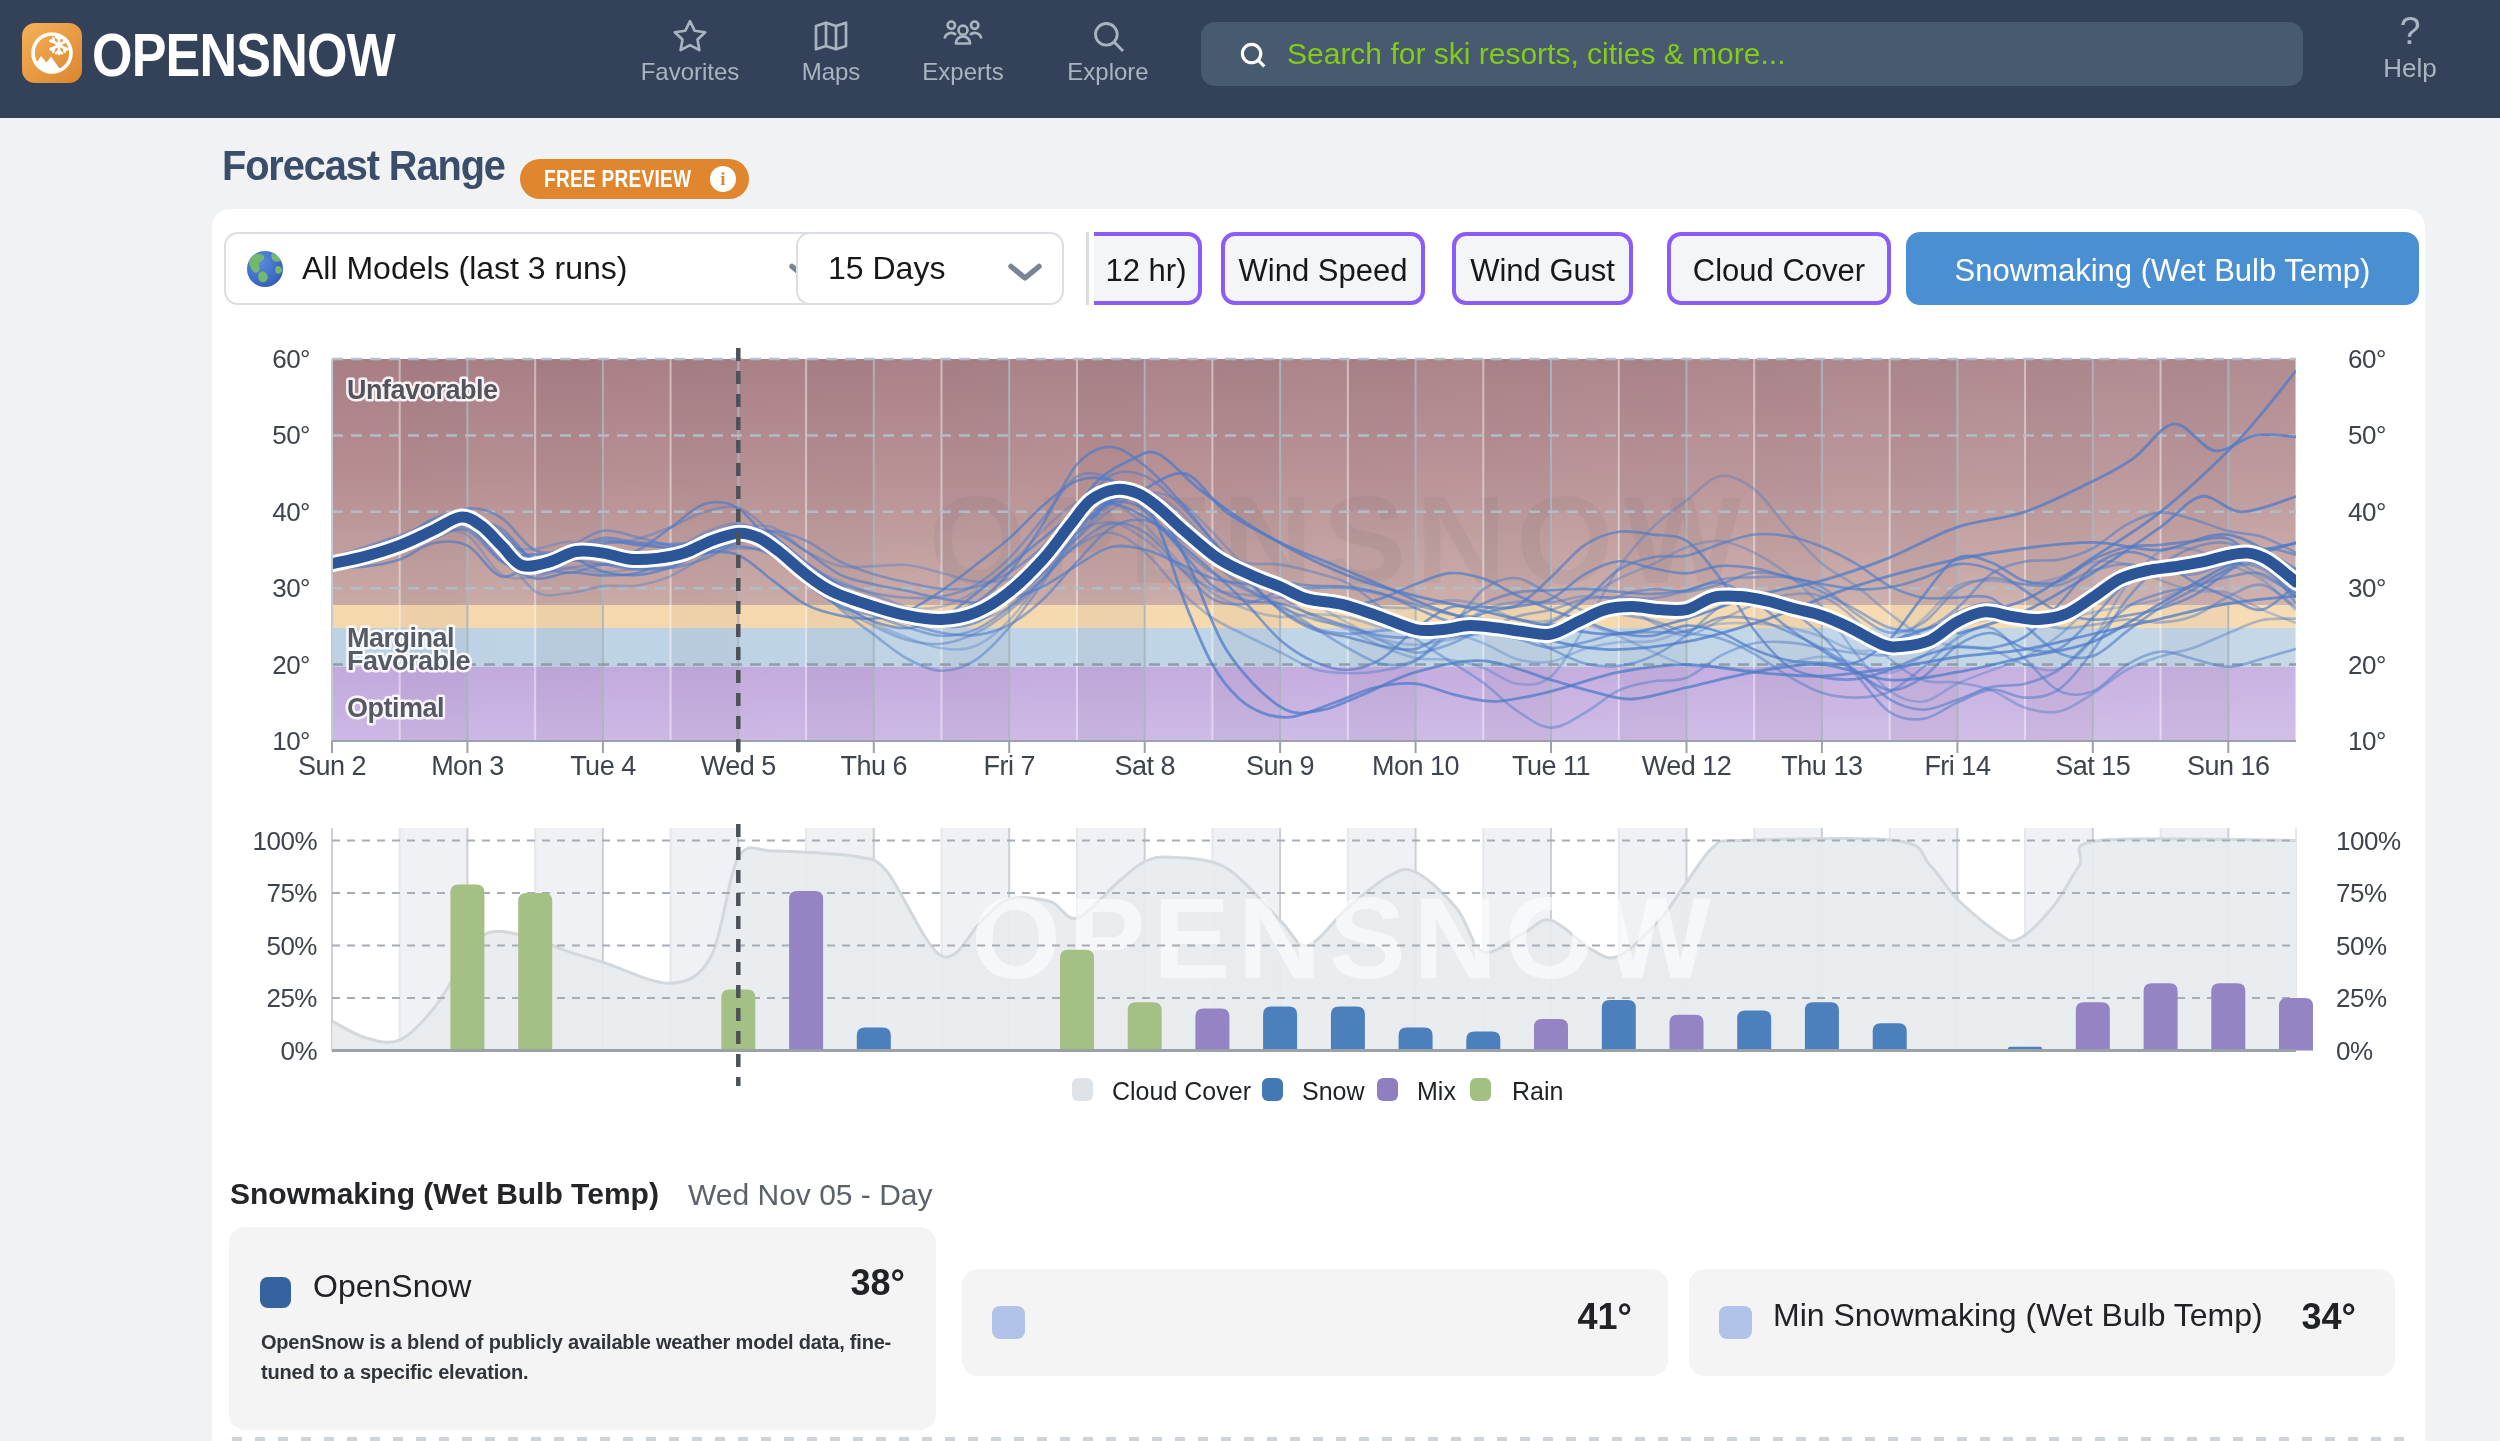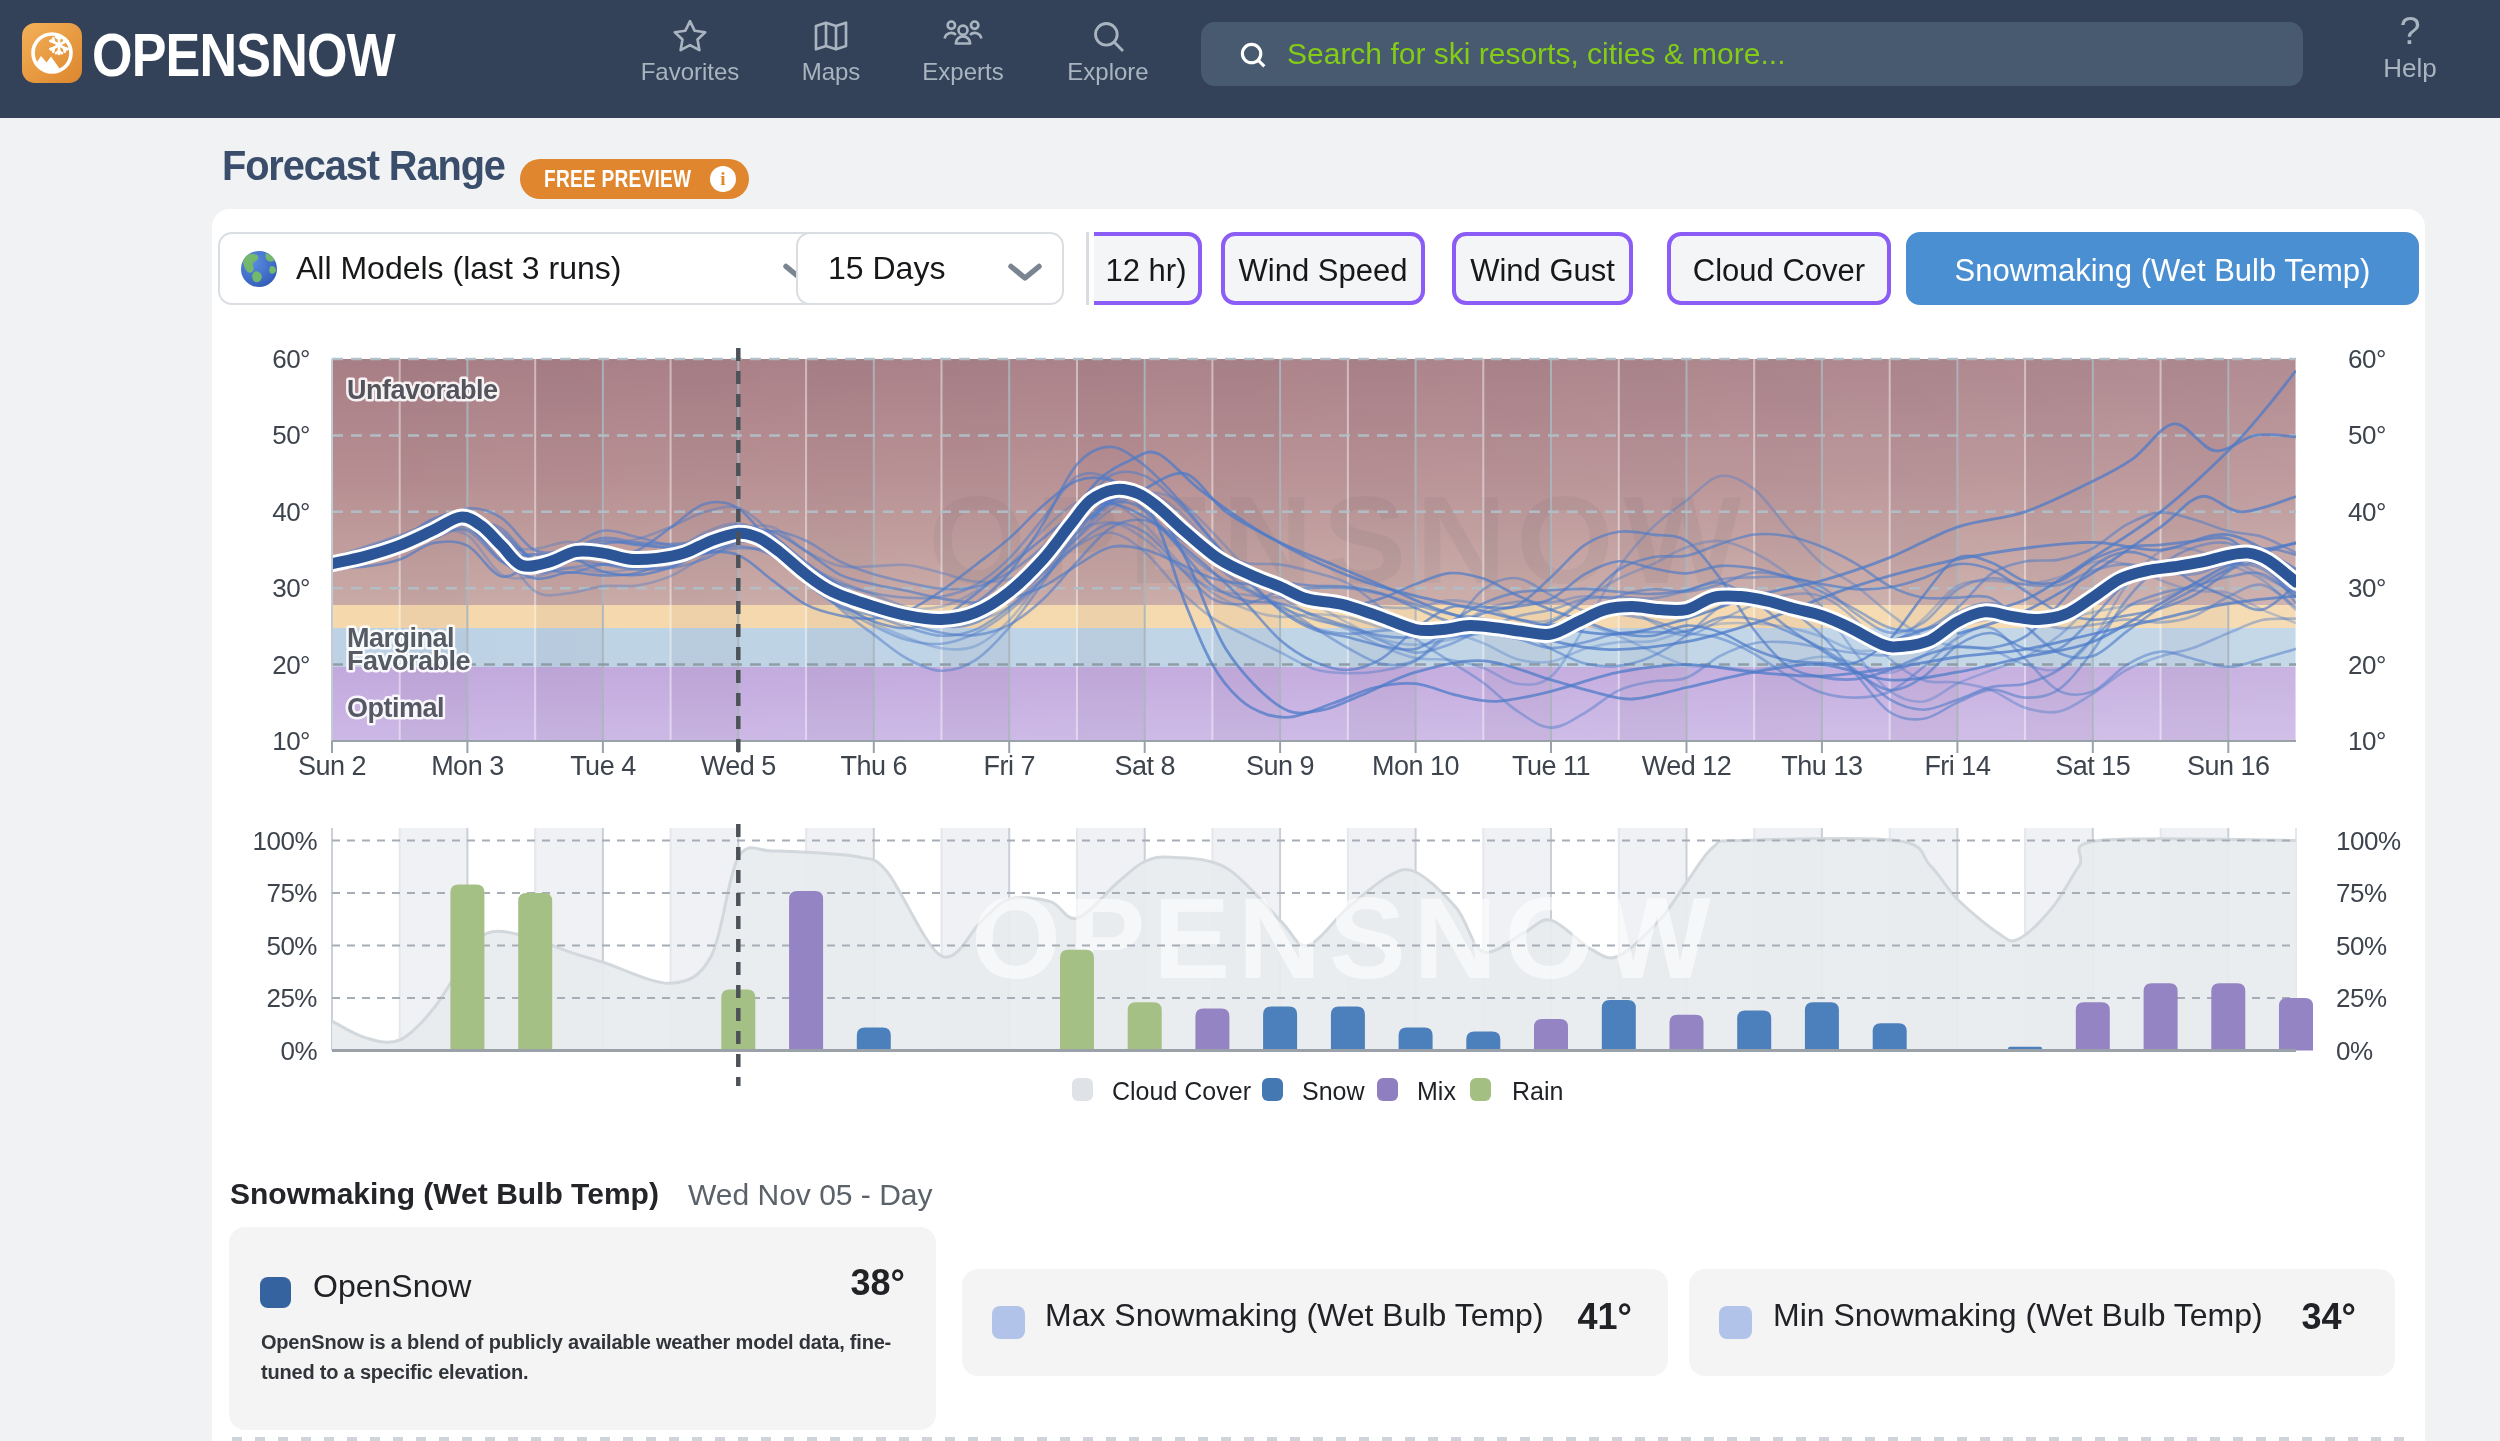--- a/index.html
+++ b/index.html
@@ -457,21 +457,21 @@
   </div>
   <div class="help">
         <div class="q">?</div>
         <div class="lb">Help</div>
       </div>
 </div>
 
 <div class="title">Forecast Range</div>
 <div class="badge"><span>FREE PREVIEW</span><div class="info">i</div></div>
 
-<div class="ctl dd" style="left:218px;width:621px;">
+<div class="ctl dd" style="left:224px;width:621px;">
   <svg style="position:absolute;left:20px;top:16px;" width="38" height="38" viewBox="0 0 38 38">
     <defs>
           <radialGradient id="gsh" cx="0.35" cy="0.3" r="0.9">
       <stop offset="0" stop-color="#5a8de0"></stop>
             <stop offset="0.7" stop-color="#3a66c2"></stop>
             <stop offset="1" stop-color="#2b4fa5"></stop>
           </radialGradient>
     <clipPath id="gc">
             <circle cx="19" cy="19" r="18"></circle>
           </clipPath>
@@ -506,21 +506,20 @@
 <div class="bdate">Wed Nov 05 - Day</div>
 
 <div class="bcard" style="left:229px;top:1227px;width:707px;height:203px;">
   <div class="sq" style="left:31px;top:50px;width:31px;height:31px;background:#35639f;"></div>
   <div class="bname" style="left:84px;top:41px;">OpenSnow</div>
   <div class="bval" style="right:31px;top:35px;">38°</div>
   <div class="bdesc">OpenSnow is a blend of publicly available weather model data, fine-tuned to a specific elevation.</div>
 </div>
 <div class="bcard" style="left:962px;top:1269px;width:706px;height:107px;">
   <div class="sq" style="left:30px;top:37px;width:33px;height:33px;background:#b1c3e9;"></div>
-  <div class="bname" style="left:83px;top:28px;">Max Snowmaking (Wet Bulb Temp)</div>
   <div class="bval" style="right:36px;top:27px;">41°</div>
 </div>
 <div class="bcard" style="left:1689px;top:1269px;width:706px;height:107px;">
   <div class="sq" style="left:30px;top:37px;width:33px;height:33px;background:#b1c3e9;"></div>
   <div class="bname" style="left:84px;top:28px;">Min Snowmaking (Wet Bulb Temp)</div>
   <div class="bval" style="right:39px;top:27px;">34°</div>
 </div>
 
 </div>
 

